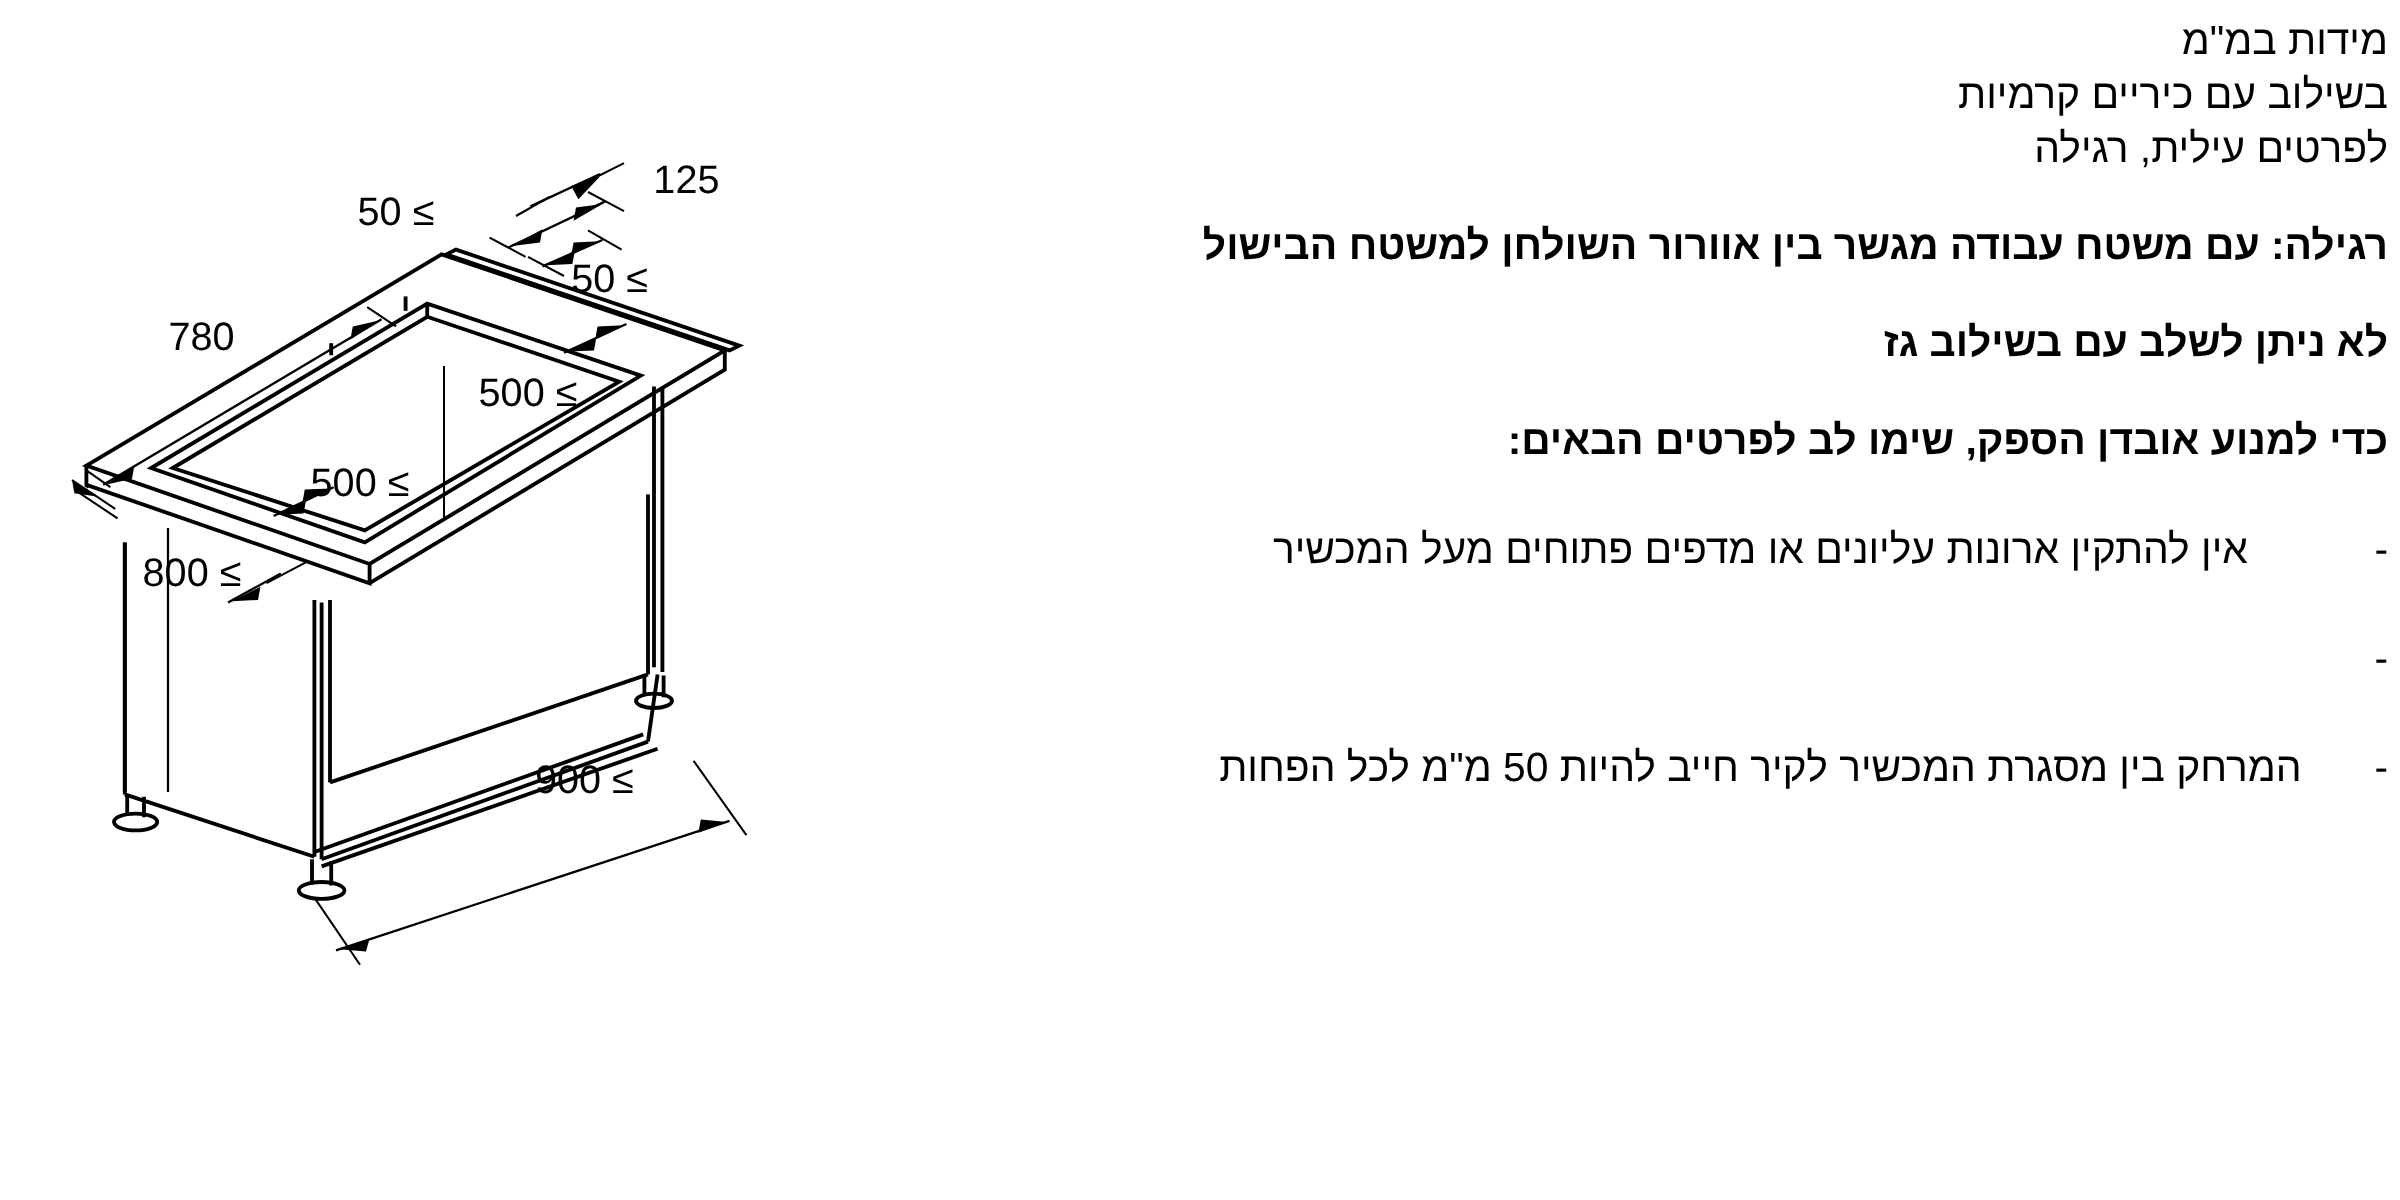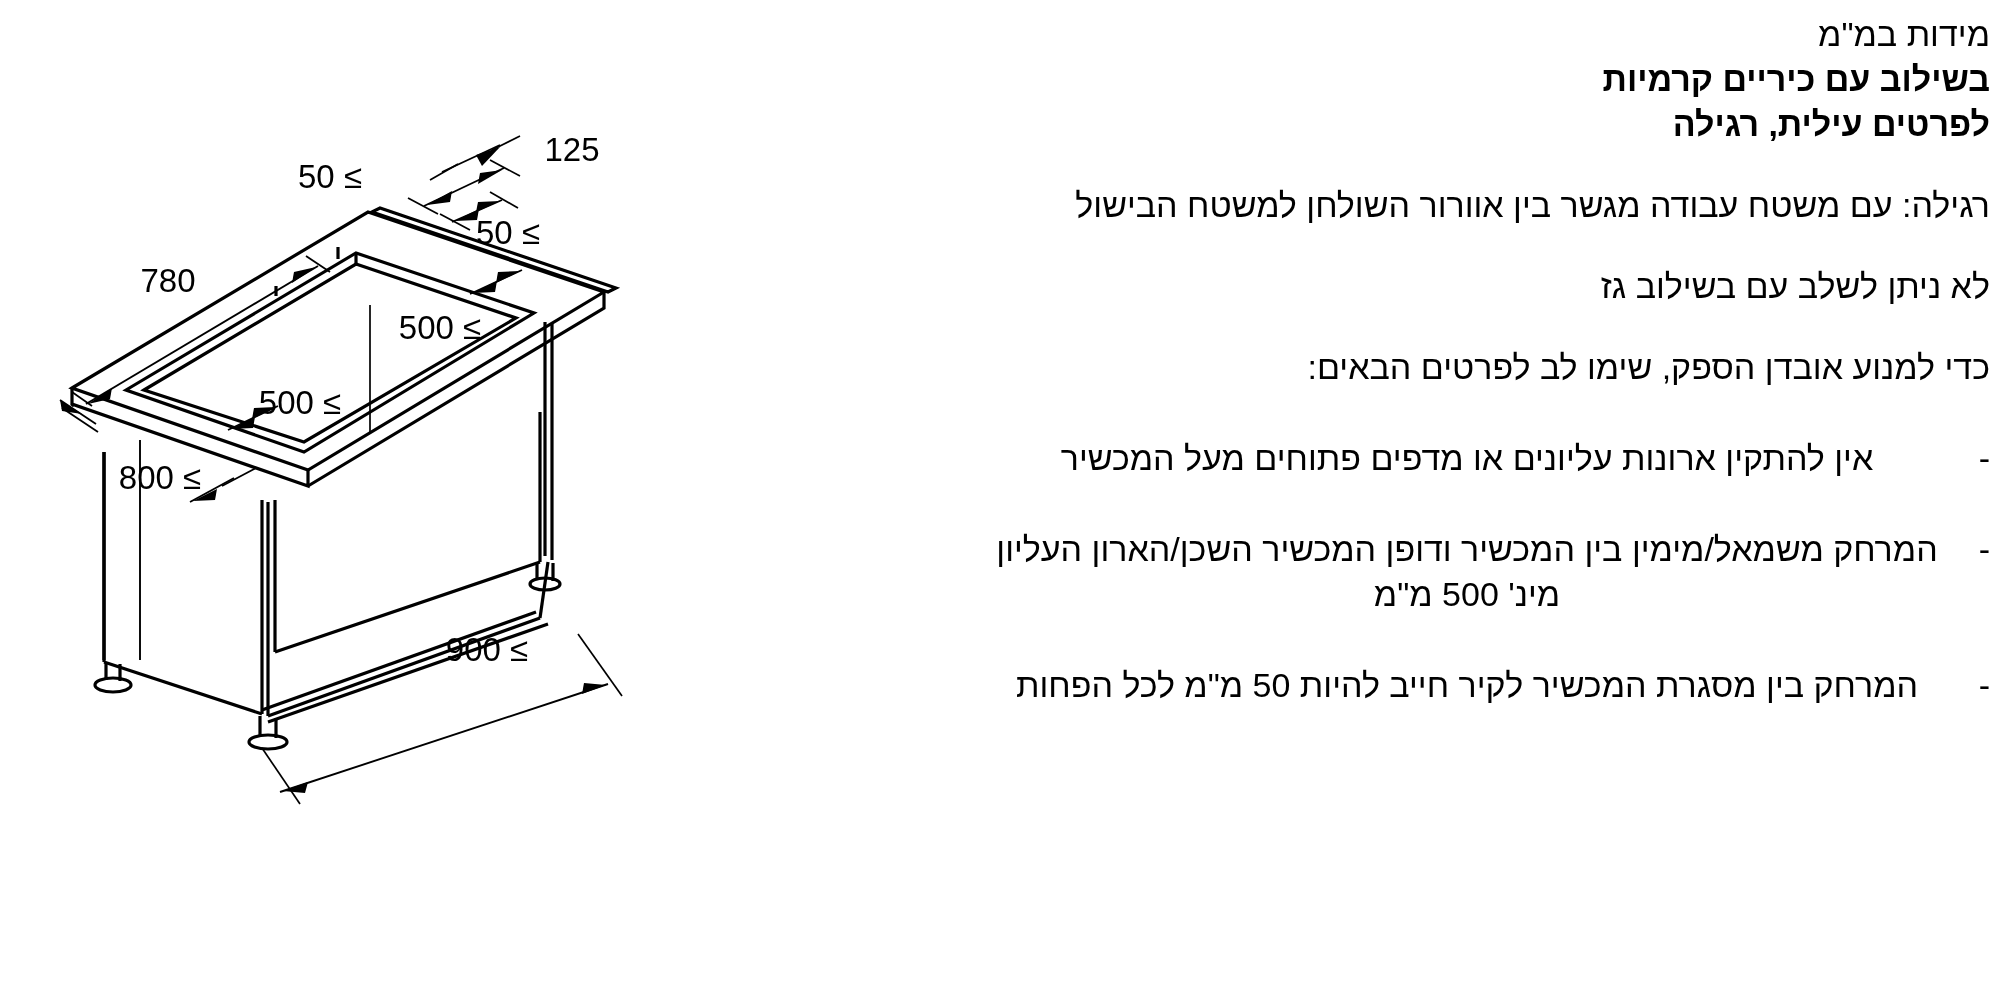--- a/index.html
+++ b/index.html
@@ -49,29 +49,29 @@
     margin: 0;
     padding: 12px 0 0 0;
   }
   .heading-line {
     font-size: 34px;
     line-height: 45px;
     white-space: nowrap;
     font-weight: 400;
   }
   .heading-line.bold {
-    font-weight: 700;
+    font-weight: 400;
   }
 
   .para {
     font-size: 34px;
     line-height: 45px;
     margin: 0;
     padding-top: 36px;
-    font-weight: 400;
+    font-weight: 700;
   }
 
   .bullet-list {
     margin: 0;
     padding: 0;
     list-style: none;
   }
   .bullet-item {
     display: flex;
     flex-direction: row;
@@ -281,21 +281,20 @@
 
     <ul class="bullet-list">
 
       <li class="bullet-item">
         <span class="bullet-mark">-</span>
         <span class="bullet-text">אין להתקין ארונות עליונים או מדפים פתוחים מעל המכשיר</span>
       </li>
 
       <li class="bullet-item">
         <span class="bullet-mark">-</span>
-        <span class="bullet-text">המרחק משמאל/מימין בין המכשיר ודופן המכשיר השכן/הארון העליון מינ' 500 מ"מ</span>
       </li>
 
       <li class="bullet-item">
         <span class="bullet-mark">-</span>
         <span class="bullet-text">המרחק בין מסגרת המכשיר לקיר חייב להיות 50 מ"מ לכל הפחות</span>
       </li>
 
     </ul>
 
   </div>

